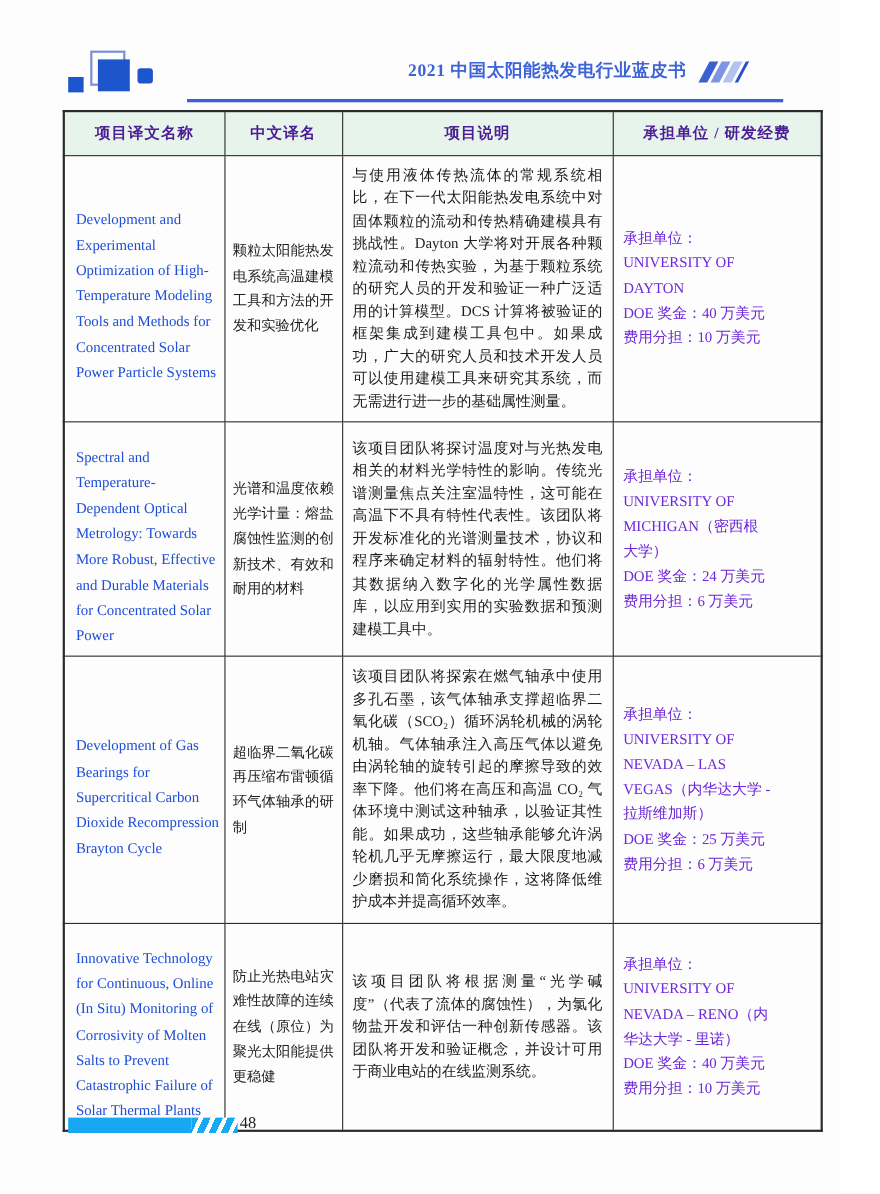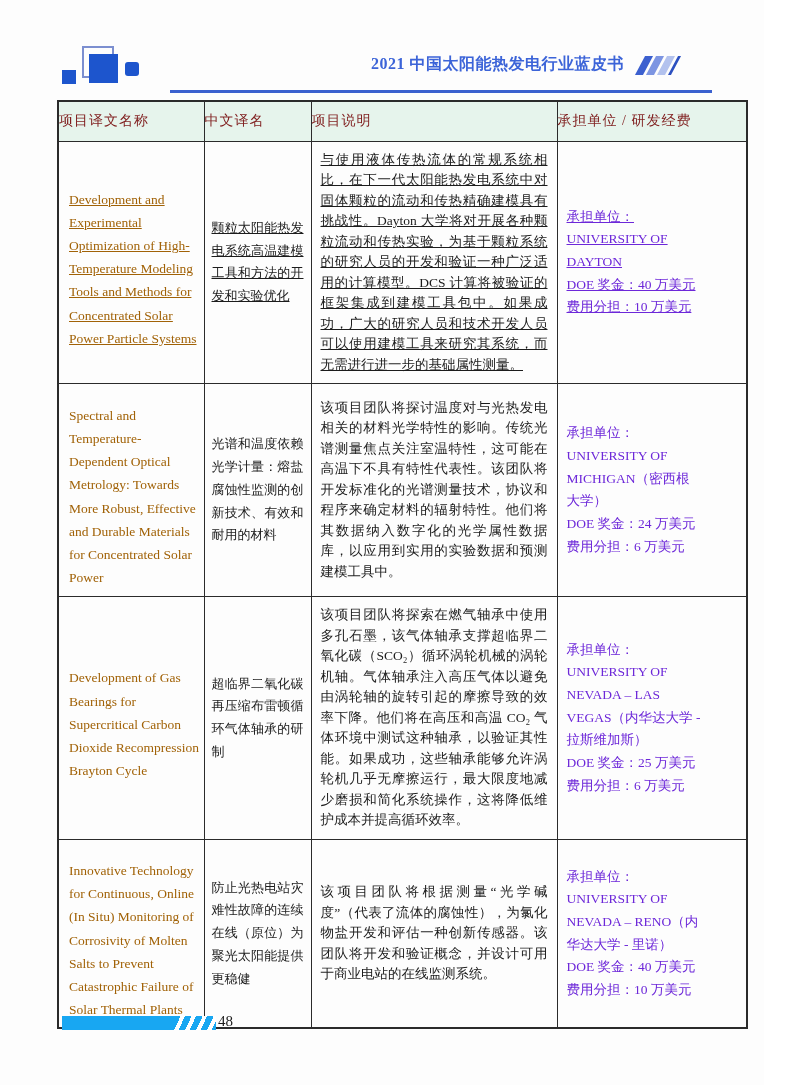--- a/index.html
+++ b/index.html
@@ -57,32 +57,32 @@
     border-collapse: collapse; table-layout: fixed;
     border: 2px solid #2b2b2b;
   }
   .projects-table th, .projects-table td {
     border: 1px solid #2b2b2b;
     vertical-align: middle;
   }
   .projects-table thead th {
     height: 40px;
     background: #e6f4ec;
-    font-size: 14px; font-weight: normal;
-    text-align: left; letter-spacing: 1px;
-    color: #7f1d1d;
-  }
-  tr.r1 td { height: 237px; text-decoration: underline; }
+    font-size: 14px; font-weight: bold;
+    text-align: center; letter-spacing: 1px;
+    color: #4c1d95;
+  }
+  tr.r1 td { height: 237px; }
   tr.r2 td { height: 213px; }
   tr.r3 td { height: 232px; font-family: Liberation Serif, serif; }
   tr.r4 td { height: 188px; }
 
   td.c-en {
     padding: 19px 4px 6px 10px;
-    font-size: 13.5px; line-height: 1.72; color: #a16207;
+    font-size: 13.5px; line-height: 1.72; color: #1d4ed8;
     text-align: left;
   }
   td.c-zh {
     padding: 6px 7px;
     font-size: 13px; line-height: 1.75; color: #1c1c1c;
     text-align: justify;
     margin-top: 12px;
   }
   td.c-desc {
     padding: 8px 9px;

